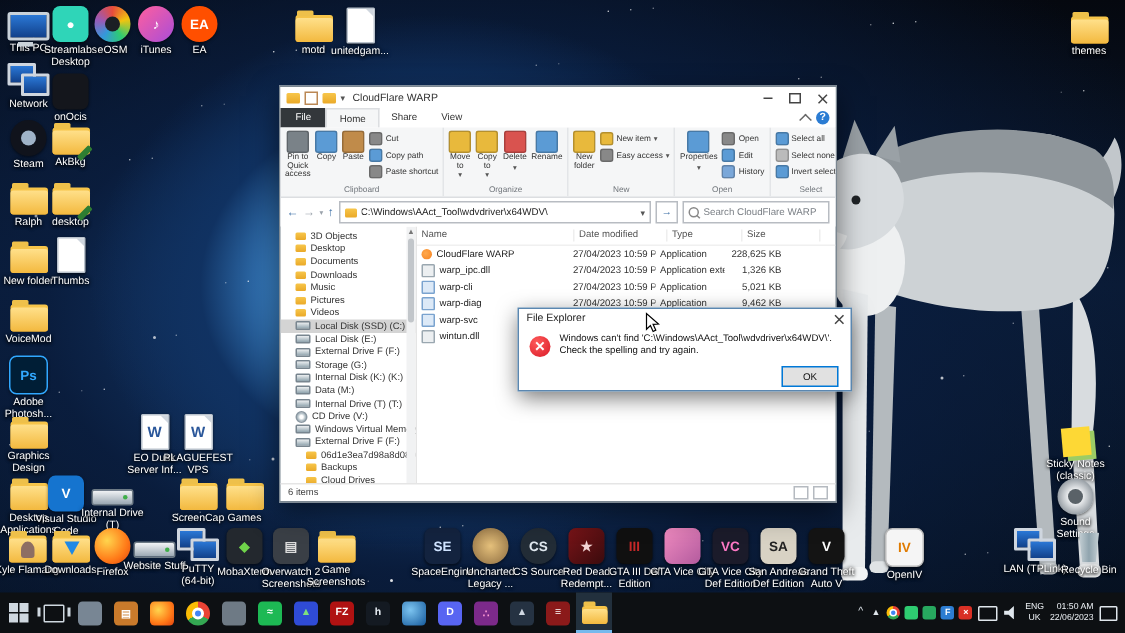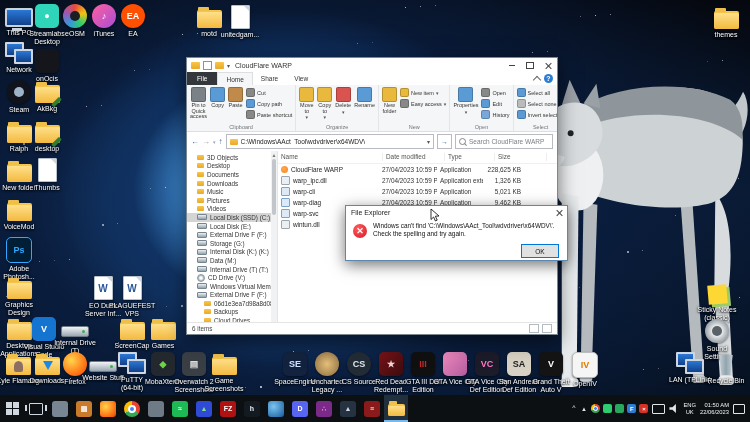--- a/index.html
+++ b/index.html
@@ -485,21 +485,21 @@
     <div class="dicon" style="left: 519px; top: 352px;">
       <div class="app-ico" style="background: rgb(216, 210, 196); color: rgb(34, 34, 34);">SA</div>
       <div class="dlabel">San Andreas
 Def Edition</div>
     </div>
     <div class="dicon" style="left: 551px; top: 352px;">
       <div class="app-ico" style="background: rgb(20, 20, 20); color: rgb(255, 255, 255);">V</div>
       <div class="dlabel">Grand Theft
 Auto V</div>
     </div>
-    <div class="dicon" style="left: 585px; top: 352px;">
+    <div class="dicon" style="left: 603px; top: 352px;">
       <div class="app-ico" style="background: rgb(245, 245, 245); color: rgb(224, 123, 0); border: 1px solid rgb(187, 187, 187);">IV</div>
       <div class="dlabel">OpenIV</div>
     </div>
     <div class="dicon" style="left: 717px; top: 282px;">
       <div class="note-ico"></div>
       <div class="dlabel">Sticky Notes
 (classic)</div>
     </div>
     <div class="dicon" style="left: 717px; top: 319px;">
       <div class="app-ico circle" style="background: radial-gradient(circle, rgb(232, 234, 236) 30%, rgb(143, 151, 158) 75%); color: rgb(51, 51, 51);">

